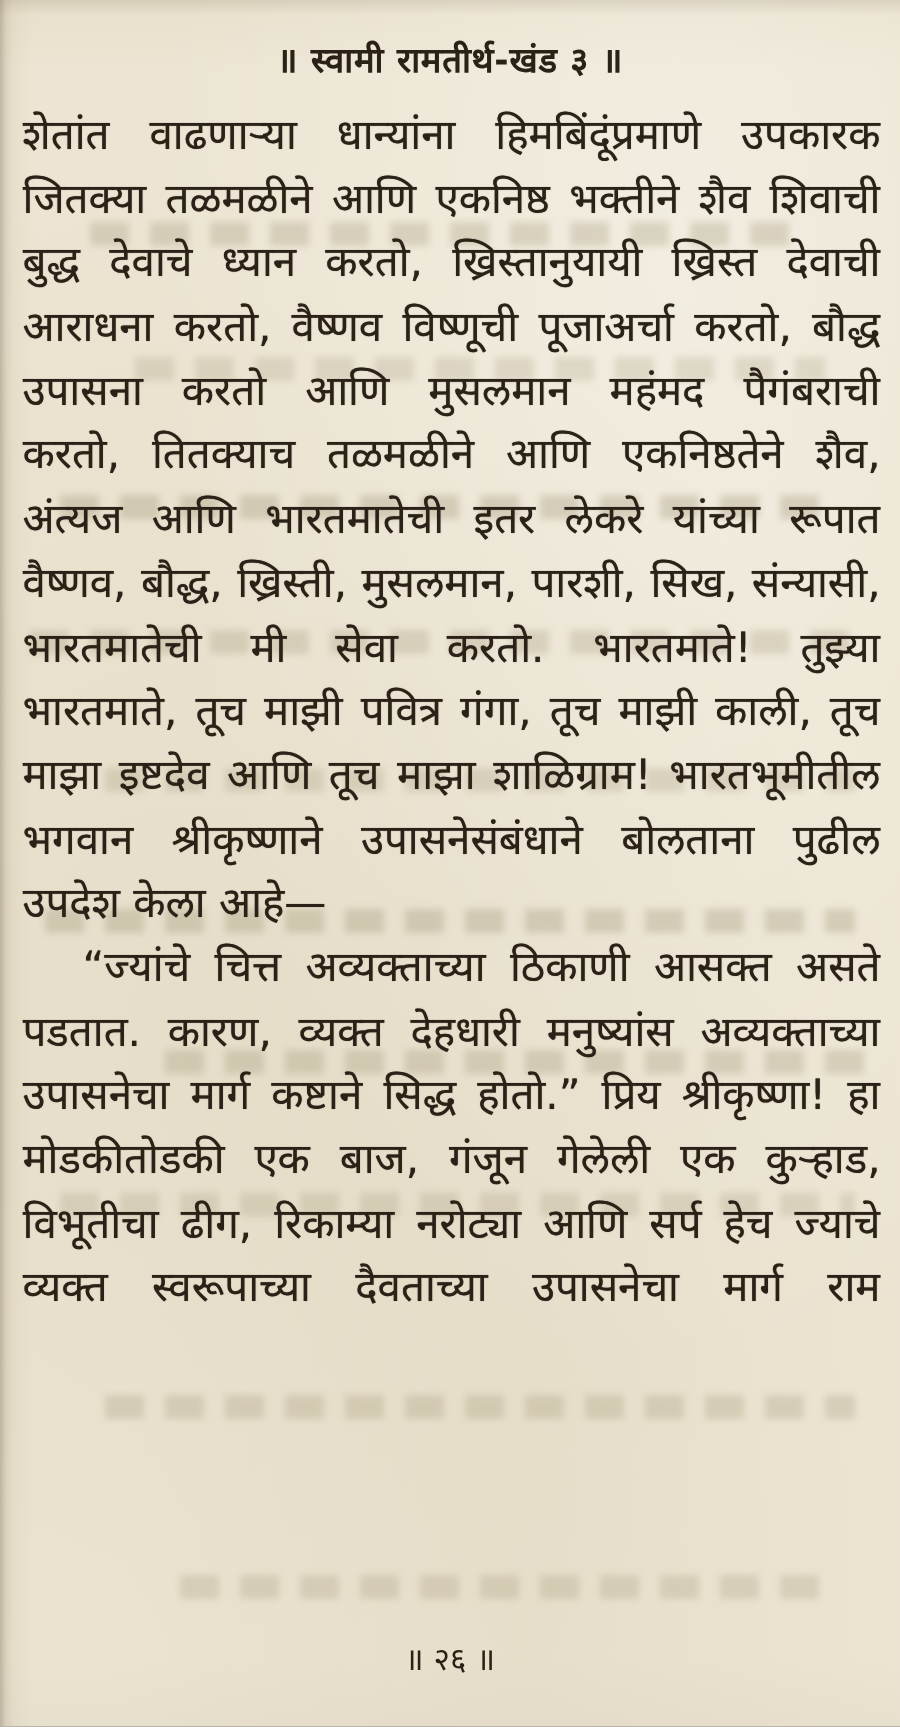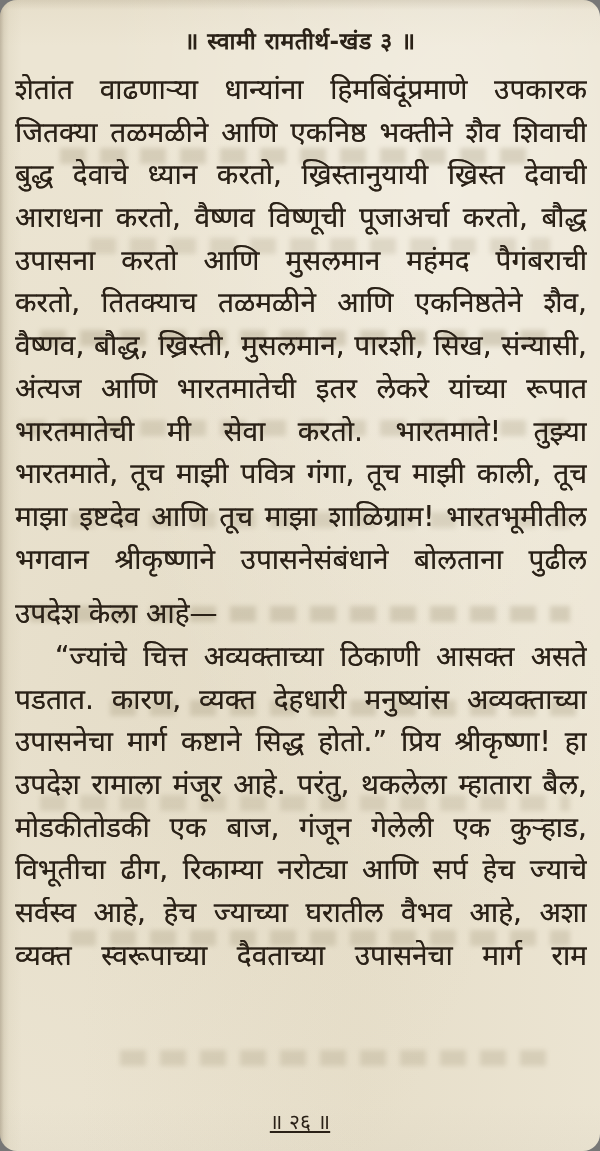--- a/index.html
+++ b/index.html
@@ -15,21 +15,20 @@
     margin: 0 auto;
     overflow: hidden;
     background-color: #ebe4d1;
     background-image:
       radial-gradient(ellipse at 75% 15%, rgba(255,255,255,0.30), rgba(255,255,255,0) 55%),
       radial-gradient(ellipse at 20% 60%, rgba(201,188,156,0.18), rgba(201,188,156,0) 60%),
       radial-gradient(ellipse at 60% 95%, rgba(214,203,175,0.25), rgba(214,203,175,0) 55%),
       linear-gradient(180deg, #e7dfcb 0%, #ece5d3 4%, #ece5d3 96%, #e8e1cf 100%);
     font-family: "DejaVu Sans", "Liberation Sans", sans-serif;
     color: #2a2117;
-    border-radius: 17px;
   }
   
   .edge-left {
     position: absolute;
     left: 0; top: 0; bottom: 0;
     width: 22px;
     background: linear-gradient(90deg,
       rgba(120,105,80,0.38) 0px,
       rgba(160,148,118,0.22) 4px,
       rgba(190,180,150,0.12) 9px,
@@ -89,30 +88,29 @@
     white-space: nowrap;           
     text-align: justify;
     text-align-last: justify;
     text-justify: inter-word;
     white-space: normal;
     overflow: hidden;
     height: 42.7px;
     font-weight: 500;
     text-shadow: 0 0 0.6px rgba(42,33,23,0.7);
   }
-  .line.no-just { text-align: center; text-align-last: left; margin-top: 12px; }
+  .line.no-just { text-align: center; text-align-last: left; }
   .line.indent  { text-indent: 40px; }
   .footer {
     position: absolute;
     left: 0; right: 0;
-    bottom: 16px;
+    bottom: 32px;
     text-align: center;
     font-size: 21px;
     z-index: 2;
-    text-decoration: underline;
   }
 </style>
 </head>
 <body>
 
 <div class="page">
 
   <div class="edge-top"></div>
   <div class="edge-left"></div>
 
@@ -129,32 +127,30 @@
 
   <div class="header">॥ स्वामी रामतीर्थ-खंड ३ ॥</div>
 
   <div class="text-block">
       <div class="line">शेतांत वाढणाऱ्या धान्यांना हिमबिंदूंप्रमाणे उपकारक होवोत!</div>
       <div class="line">जितक्या तळमळीने आणि एकनिष्ठ भक्तीने शैव शिवाची</div>
       <div class="line">बुद्ध देवाचे ध्यान करतो, ख्रिस्तानुयायी ख्रिस्त देवाची</div>
       <div class="line">आराधना करतो, वैष्णव विष्णूची पूजाअर्चा करतो, बौद्ध</div>
       <div class="line">उपासना करतो आणि मुसलमान महंमद पैगंबराची आराधना</div>
       <div class="line">करतो, तितक्याच तळमळीने आणि एकनिष्ठतेने शैव,</div>
+      <div class="line">अंत्यज आणि भारतमातेची इतर लेकरे यांच्या रूपात</div>
       <div class="line">वैष्णव, बौद्ध, ख्रिस्ती, मुसलमान, पारशी, सिख, संन्यासी,</div>
-      <div class="line">अंत्यज आणि भारतमातेची इतर लेकरे यांच्या रूपात</div>
       <div class="line">भारतमातेची मी सेवा करतो. भारतमाते! तुझ्या निरनिराळ्या</div>
       <div class="line">भारतमाते, तूच माझी पवित्र गंगा, तूच माझी काली, तूच</div>
       <div class="line">माझा इष्टदेव आणि तूच माझा शाळिग्राम! भारतभूमीतील</div>
       <div class="line">भगवान श्रीकृष्णाने उपासनेसंबंधाने बोलताना पुढील मननीय</div>
       <div class="line no-just">उपदेश केला आहे—</div>
       <div class="line indent">“ज्यांचे चित्त अव्यक्ताच्या ठिकाणी आसक्त असते</div>
       <div class="line">पडतात. कारण, व्यक्त देहधारी मनुष्यांस अव्यक्ताच्या</div>
       <div class="line">उपासनेचा मार्ग कष्टाने सिद्ध होतो.” प्रिय श्रीकृष्णा! हा तुझा</div>
-      <div class="line">उपदेश रामाला मंजूर आहे. परंतु, थकलेला म्हातारा बैल,</div>
       <div class="line">मोडकीतोडकी एक बाज, गंजून गेलेली एक कुऱ्हाड,</div>
       <div class="line">विभूतीचा ढीग, रिकाम्या नरोट्या आणि सर्प हेच ज्याचे</div>
-      <div class="line">सर्वस्व आहे, हेच ज्याच्या घरातील वैभव आहे, अशा</div>
       <div class="line">व्यक्त स्वरूपाच्या दैवताच्या उपासनेचा मार्ग राम</div>
     </div>
 
   <div class="footer">॥ २६ ॥</div>
 
 </div>
 
 </body></html>

